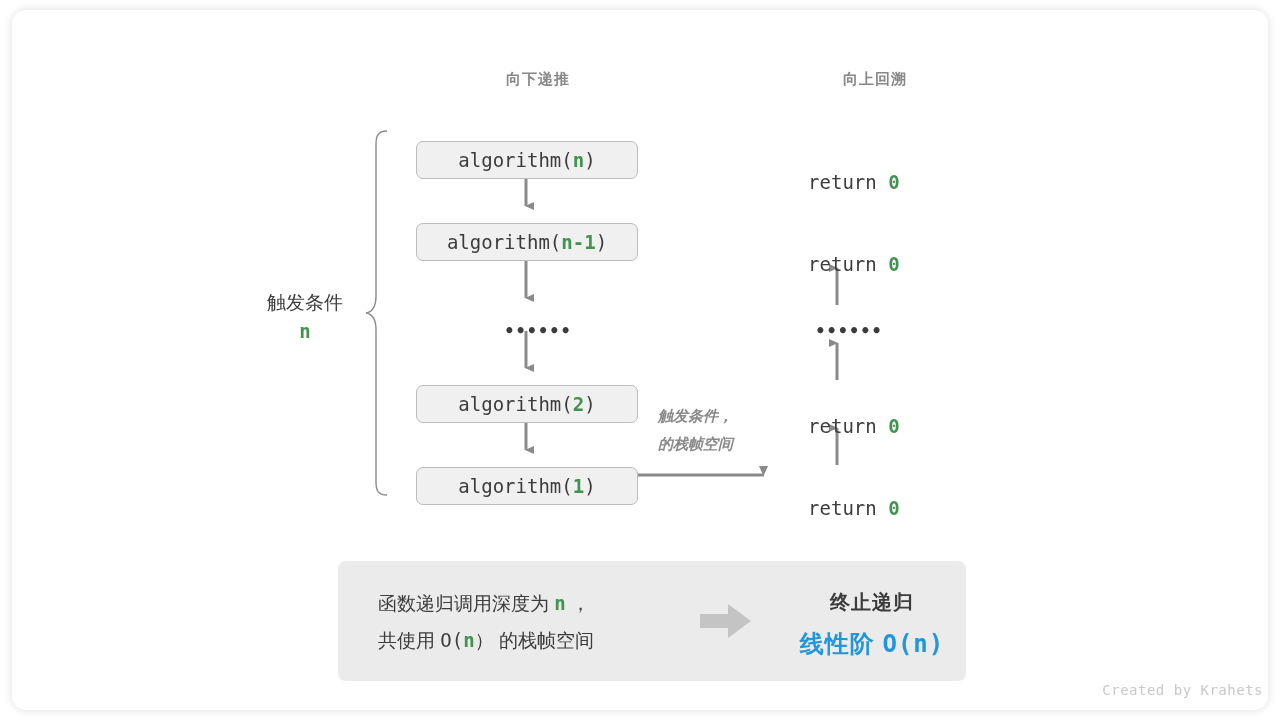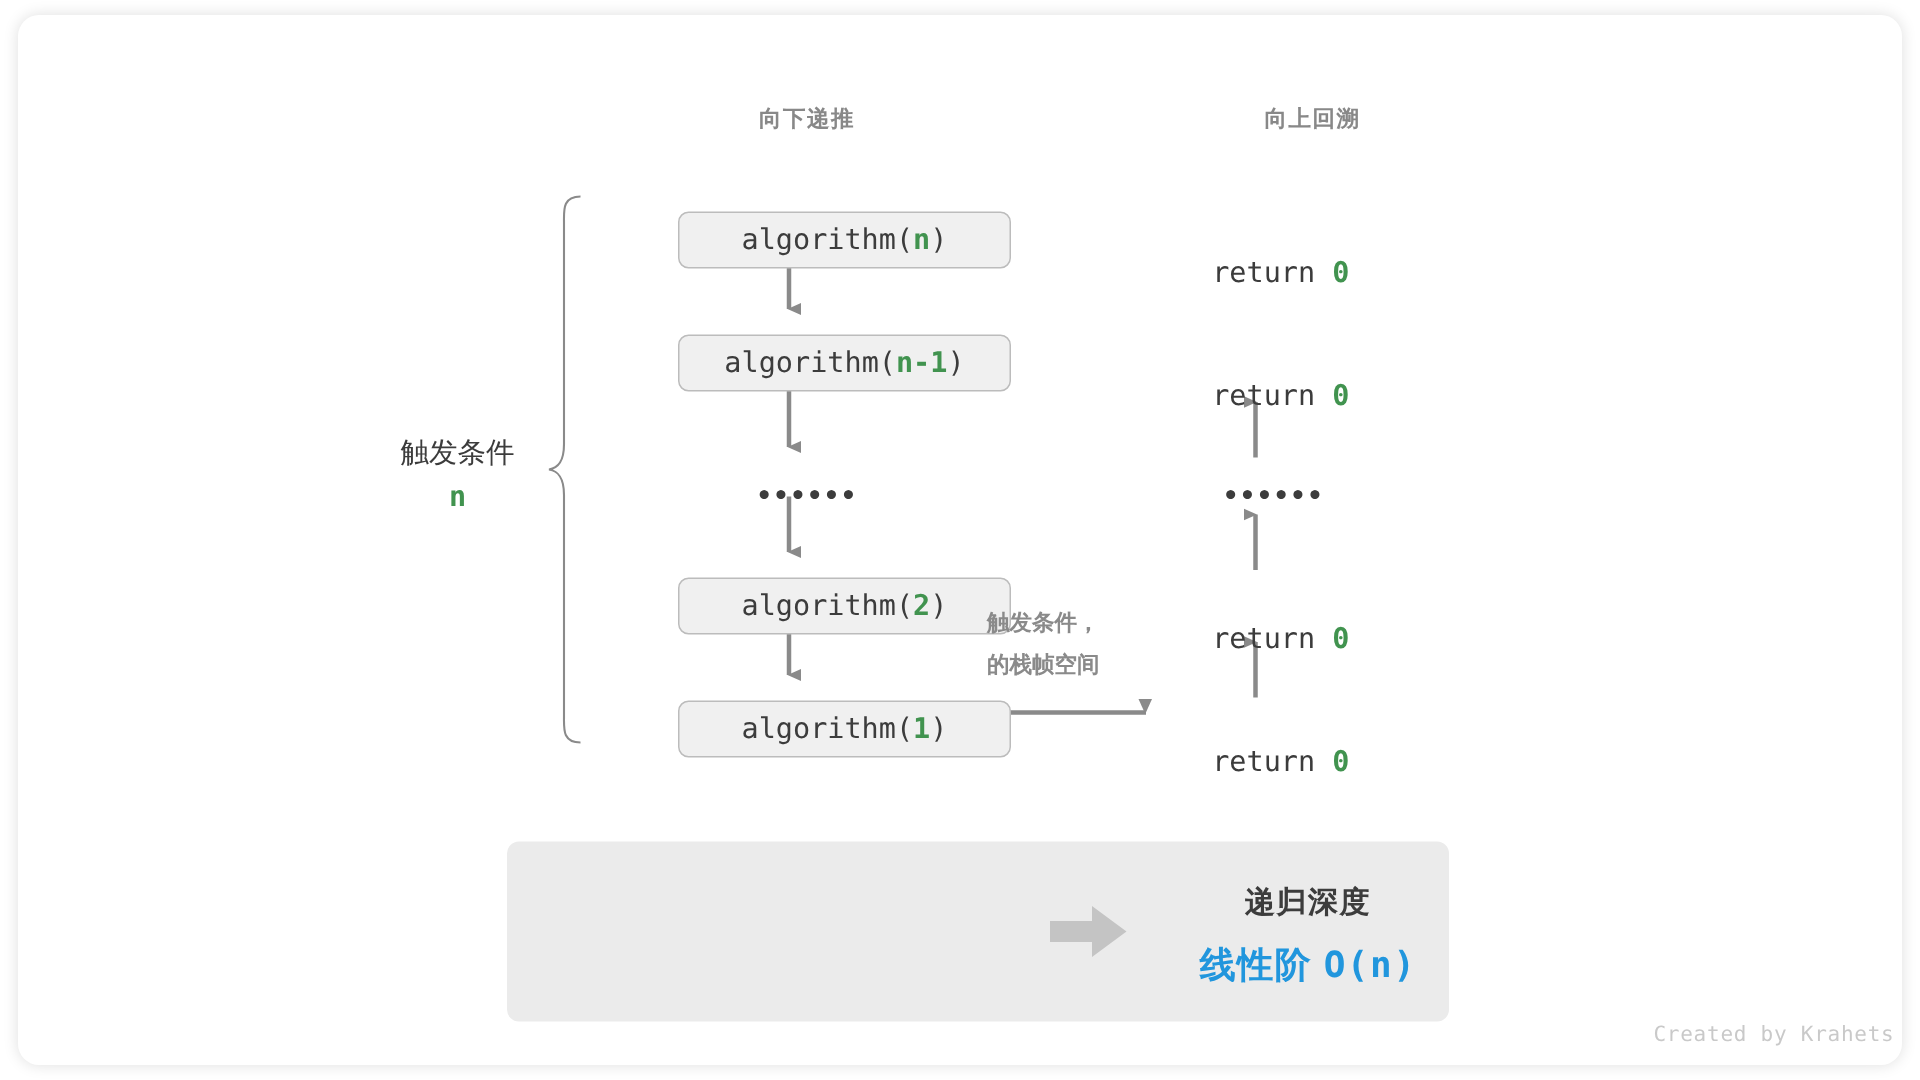--- a/index.html
+++ b/index.html
@@ -35,21 +35,21 @@
     letter-spacing: 1px;
     white-space: nowrap;
     transform: translateX(-50%);
   }
   #header-down  { left: 526px; top: 60px; }
   #header-up    { left: 837px; top: 60px; margin-left: 26px; }
 
   
   .call-box {
     position: absolute;
-    left: 440px;
+    left: 404px;
     width: 222px;
     height: 38px;
     box-sizing: border-box;
     background: #f0f0f0;
     border: 1.5px solid #bcbcbc;
     border-radius: 7px;
     display: flex;
     align-items: center;
     justify-content: center;
     font-family: "DejaVu Sans Mono", "Liberation Mono", monospace;
@@ -120,20 +120,21 @@
   
   #trigger-note {
     position: absolute;
     left: 646px;
     top: 392px;
     font-size: 15px;
     font-weight: bold;
     color: #8a8a8a;
     line-height: 1.85;
     white-space: nowrap;
+    font-style: italic;
   }
 
   
   #summary {
     position: absolute;
     left: 326px;
     top: 551px;
     width: 628px;
     height: 120px;
     background: #ebebeb;
@@ -278,26 +279,27 @@
 
   <div class="dots" id="dots-left">••••••</div>
   <div class="dots" id="dots-right">••••••</div>
 
   <div id="trigger-note">
     <span>触发条件，</span><br>
     <span>的栈帧空间</span>
   </div>
 
   <div id="summary">
+    <div id="summary-text"><span>函数递归调用深度为 </span><span class="n">n</span><span> ，</span><br><span>共使用 </span><span class="mono">O(</span><span class="n">n</span><span>）</span><span> 的栈帧空间</span></div>
 
     <svg id="big-arrow" viewBox="0 0 52 36">
       <path d="M0,11 L28,11 L28,1 L51,18 L28,35 L28,25 L0,25 Z" fill="#c4c4c4"></path>
     </svg>
 
     <div id="summary-result">
-      <span class="title">递归深度</span>
+      <span class="title">终止递归</span>
       <span class="value"><span>线性阶 </span><span class="mono">O(n)</span></span>
     </div>
   </div>
 
   <div id="credit">Created by Krahets</div>
 
 </div>
 
 </body></html>

